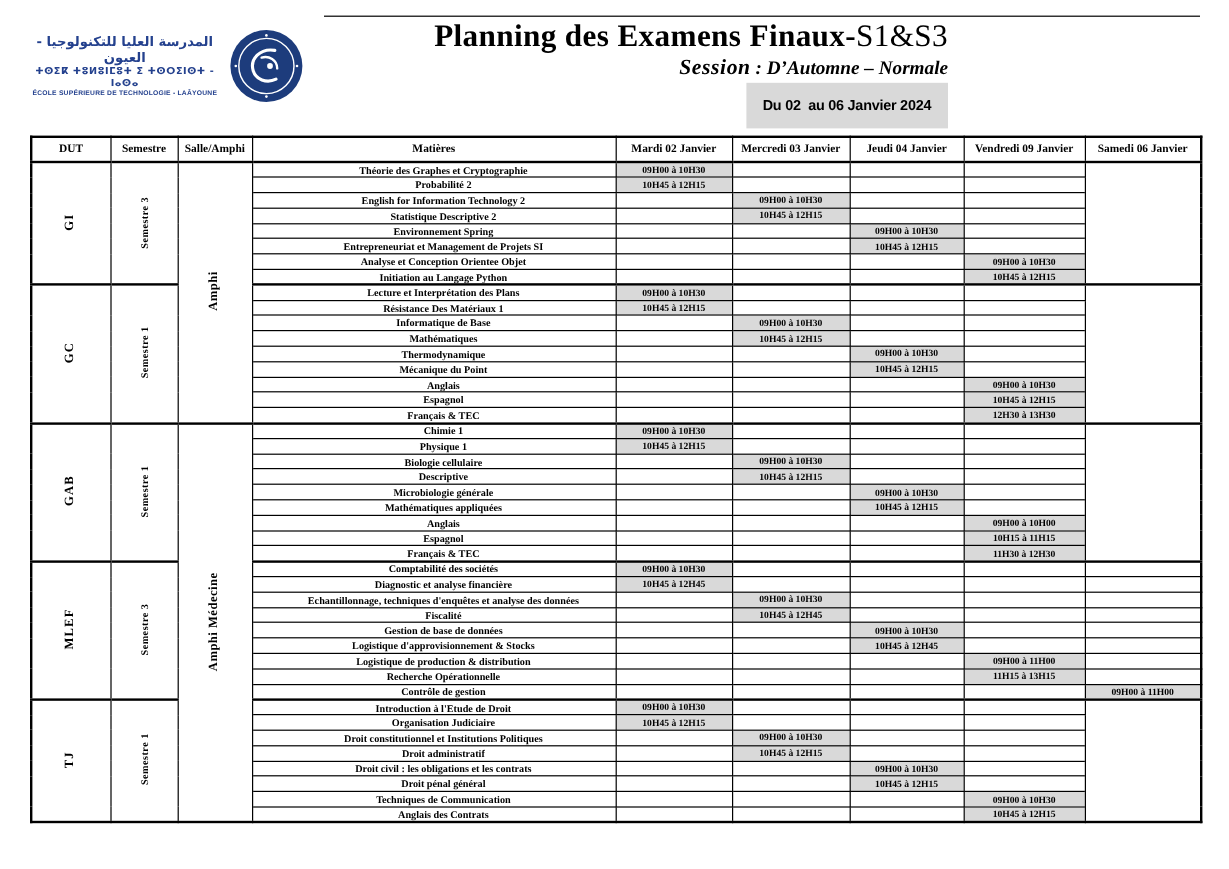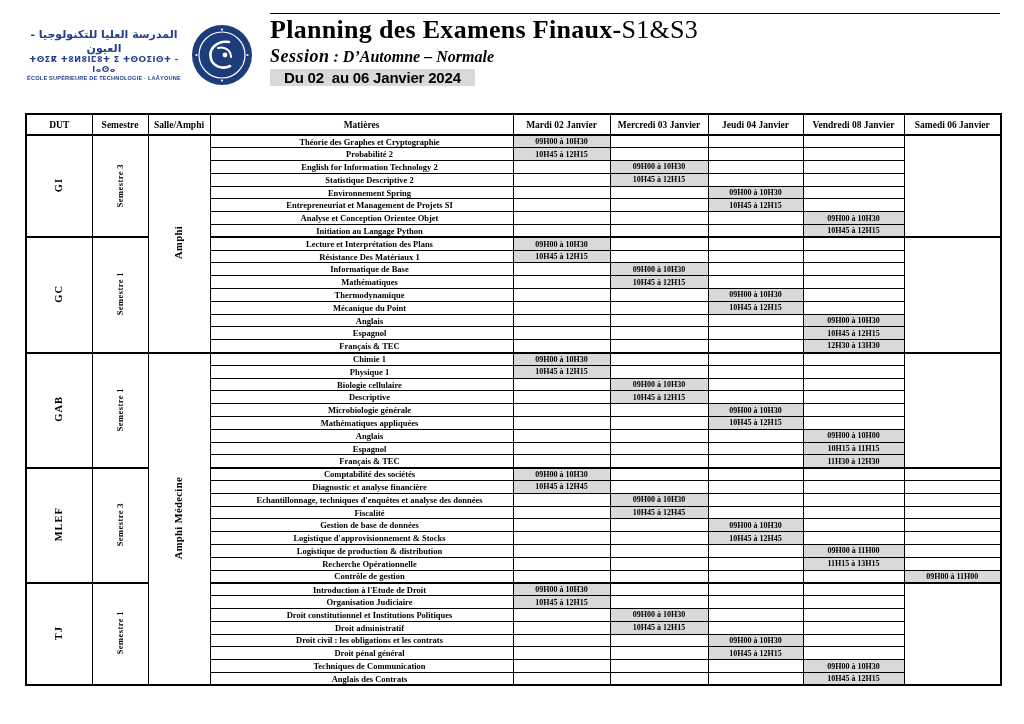--- a/index.html
+++ b/index.html
@@ -17,30 +17,30 @@
   .page{position:absolute;inset:0;}
   
   .header{position:absolute;top:13px;left:25px;width:975px;height:84px;display:flex;}
   .logo-block{width:245px;display:flex;align-items:center;gap:8px;}
   .school-text{width:158px;text-align:center;color:var(--brand-blue);line-height:1.25;}
   .school-text .ar{font-size:11px;font-weight:bold;font-family:"DejaVu Sans",sans-serif;}
   .school-text .tif{font-size:8px;font-weight:bold;font-family:"DejaVu Sans",sans-serif;letter-spacing:.5px;}
   .school-text .fr{font-size:5.6px;font-weight:bold;font-family:"Liberation Sans",sans-serif;letter-spacing:.2px;}
   .logo{width:62px;height:62px;flex:0 0 auto;}
   .title-block{flex:1;border-top:1.5px solid var(--line);padding-top:1px;}
-  .title-inner{width:520px;text-align:left;}
+  .title-inner{width:520px;text-align:right;}
   .title{font-size:26px;font-weight:bold;letter-spacing:.3px;white-space:nowrap;}
   .title .suffix{font-weight:400;}
   .session{font-size:16px;font-style:italic;font-weight:bold;margin-top:1px;white-space:pre;}
   .session .session-label{font-size:18px;letter-spacing:.5px;}
   .date-line{margin-top:2px;}
   .date-badge{
     display:inline-block;background:var(--shade);
-    font-family:"Liberation Sans",sans-serif;font-weight:700;font-size:15px;
-    padding:0 14px;white-space:pre;letter-spacing:-.2px;
+    font-family:"Liberation Sans",sans-serif;font-weight:700;font-size:12px;
+    padding:12px 14px;white-space:pre;letter-spacing:-.2px;
   }
   
   table.sched{
     position:absolute;top:113px;left:25px;width:975px;
     border-collapse:collapse;table-layout:fixed;
     border:2px solid var(--line);
   }
   .sched th,.sched td{border:1px solid var(--line);padding:0;overflow:hidden;}
   .sched thead tr{height:21px;}
   .sched th{font-size:9.5px;font-weight:bold;text-align:center;margin-top:43px;}
@@ -109,21 +109,21 @@
     </colgroup>
     <thead>
       <tr>
         <th>DUT</th>
         <th>Semestre</th>
         <th>Salle/Amphi</th>
         <th>Matières</th>
         <th>Mardi 02 Janvier</th>
         <th>Mercredi 03 Janvier</th>
         <th>Jeudi 04 Janvier</th>
-        <th>Vendredi 08 Janvier</th>
+        <th>Vendredi 09 Janvier</th>
         <th>Samedi 06 Janvier</th>
       </tr>
     </thead>
     <tbody>
         <tr class="sec-start">
           <td class="vcell" rowspan="8"><span class="vtext dut-label">GI</span></td>
           <td class="vcell" rowspan="8"><span class="vtext sem-label">Semestre 3</span></td>
           <td class="vcell" rowspan="17"><span class="vtext salle-label">Amphi</span></td>
           <td class="mat">Théorie des Graphes et Cryptographie</td>
           <td class="time">09H00 à 10H30</td>

